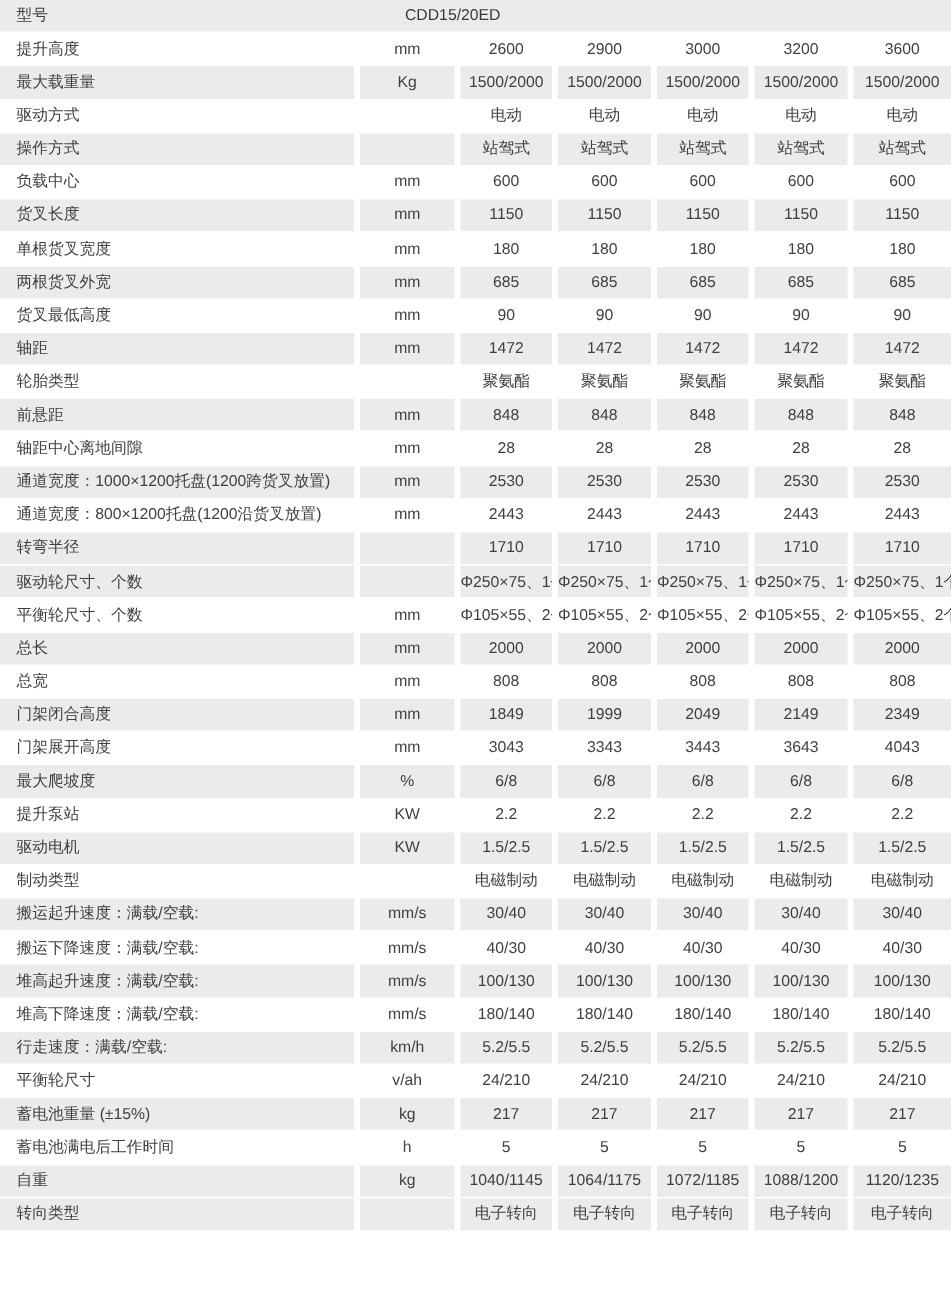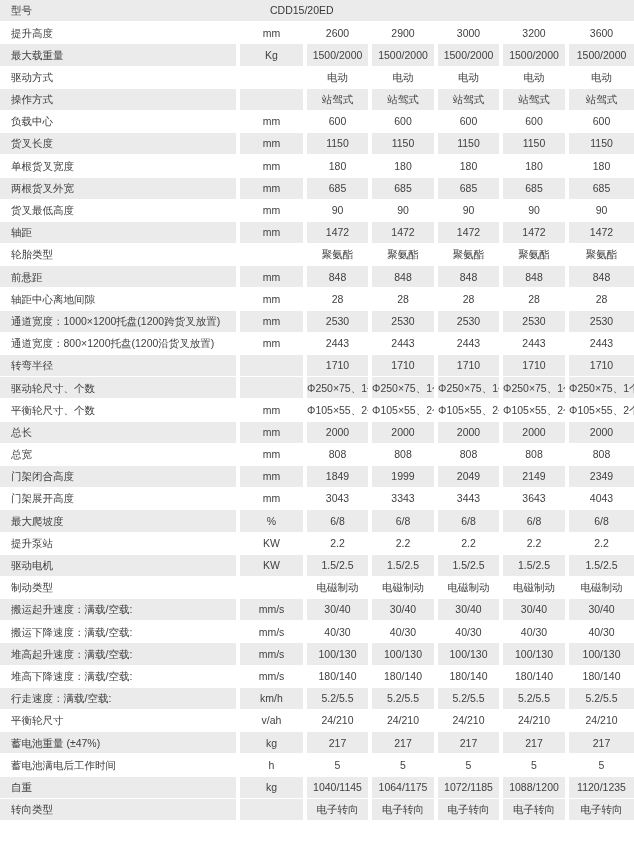--- a/index.html
+++ b/index.html
@@ -349,21 +349,21 @@
         <tr class="white">
           <td class="label">平衡轮尺寸</td>
           <td class="unit">v/ah</td>
           <td class="value">24/210</td>
           <td class="value">24/210</td>
           <td class="value">24/210</td>
           <td class="value">24/210</td>
           <td class="value">24/210</td>
         </tr>
         <tr class="gray">
-          <td class="label">蓄电池重量 (±47%)</td>
+          <td class="label">蓄电池重量 (±15%)</td>
           <td class="unit">kg</td>
           <td class="value">217</td>
           <td class="value">217</td>
           <td class="value">217</td>
           <td class="value">217</td>
           <td class="value">217</td>
         </tr>
         <tr class="white">
           <td class="label">蓄电池满电后工作时间</td>
           <td class="unit">h</td>

